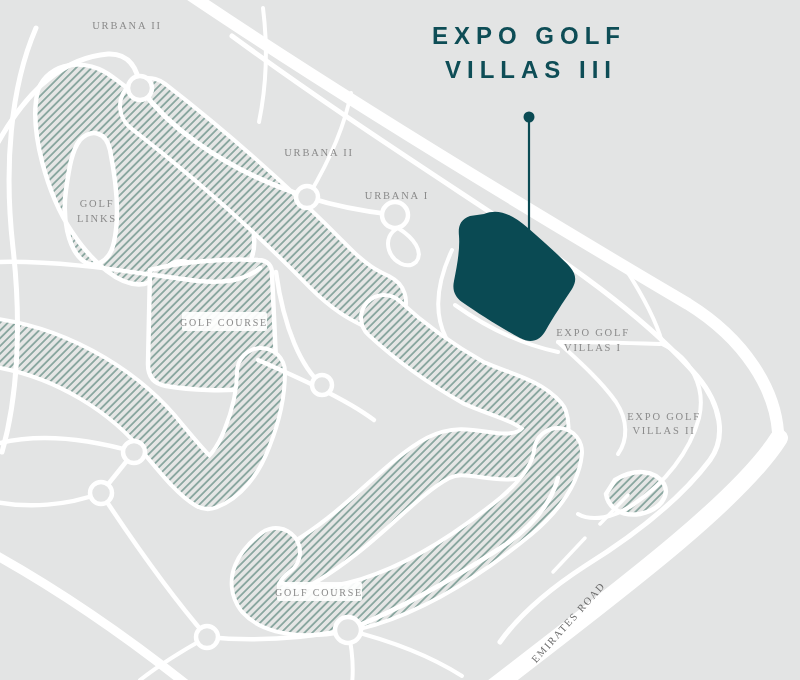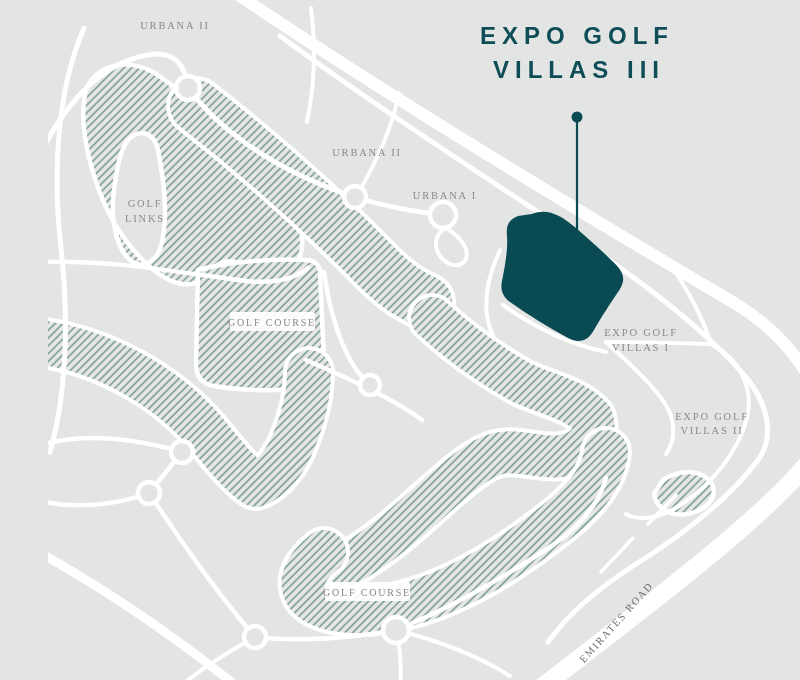--- a/index.html
+++ b/index.html
@@ -1,16 +1,16 @@
 <!DOCTYPE html>
 <html style="--background: #e3e4e4; --road: #ffffff; --hatch: #6e948a; --hatch-bg: #e5e6e5; --plot: #0a4a53; --title-text: #0e4d56; --label-text: #8b8b8b; --emirates-text: #6e6e6e;"><head>
 <meta charset="utf-8">
 <style>
   html,body{margin:0;padding:0;width:800px;height:680px;overflow:hidden;background:#e3e4e4;}
-  .stage{position:relative;width:700px;height:680px;font-family:"Liberation Sans",sans-serif;margin-left:48px;}
+  .stage{position:relative;width:700px;height:680px;font-family:"Liberation Sans",sans-serif;}
   svg{display:block}
   .road{fill:none;stroke:var(--road,#fff);stroke-linecap:round;stroke-linejoin:round;}
   .ribbon-border{fill:none;stroke:var(--road,#fff);stroke-linecap:round;stroke-linejoin:round;}
   .ribbon{fill:none;stroke:url(#hatch);stroke-linecap:round;stroke-linejoin:round;}
   .blob{fill:url(#hatch);stroke:var(--road,#fff);stroke-width:4.5;stroke-linejoin:round;}
   .hatch-line{stroke:var(--hatch,#6e948a);}
   .hatch-bg{fill:var(--hatch-bg,#e5e6e5);}
   .ra{fill:var(--background,#e3e4e4);stroke:var(--road,#fff);stroke-width:4.5;}
   .map-label{font-family:"Liberation Serif",serif;fill:var(--label-text,#8b8b8b);
              letter-spacing:1.8px;font-size:10.5px;}

